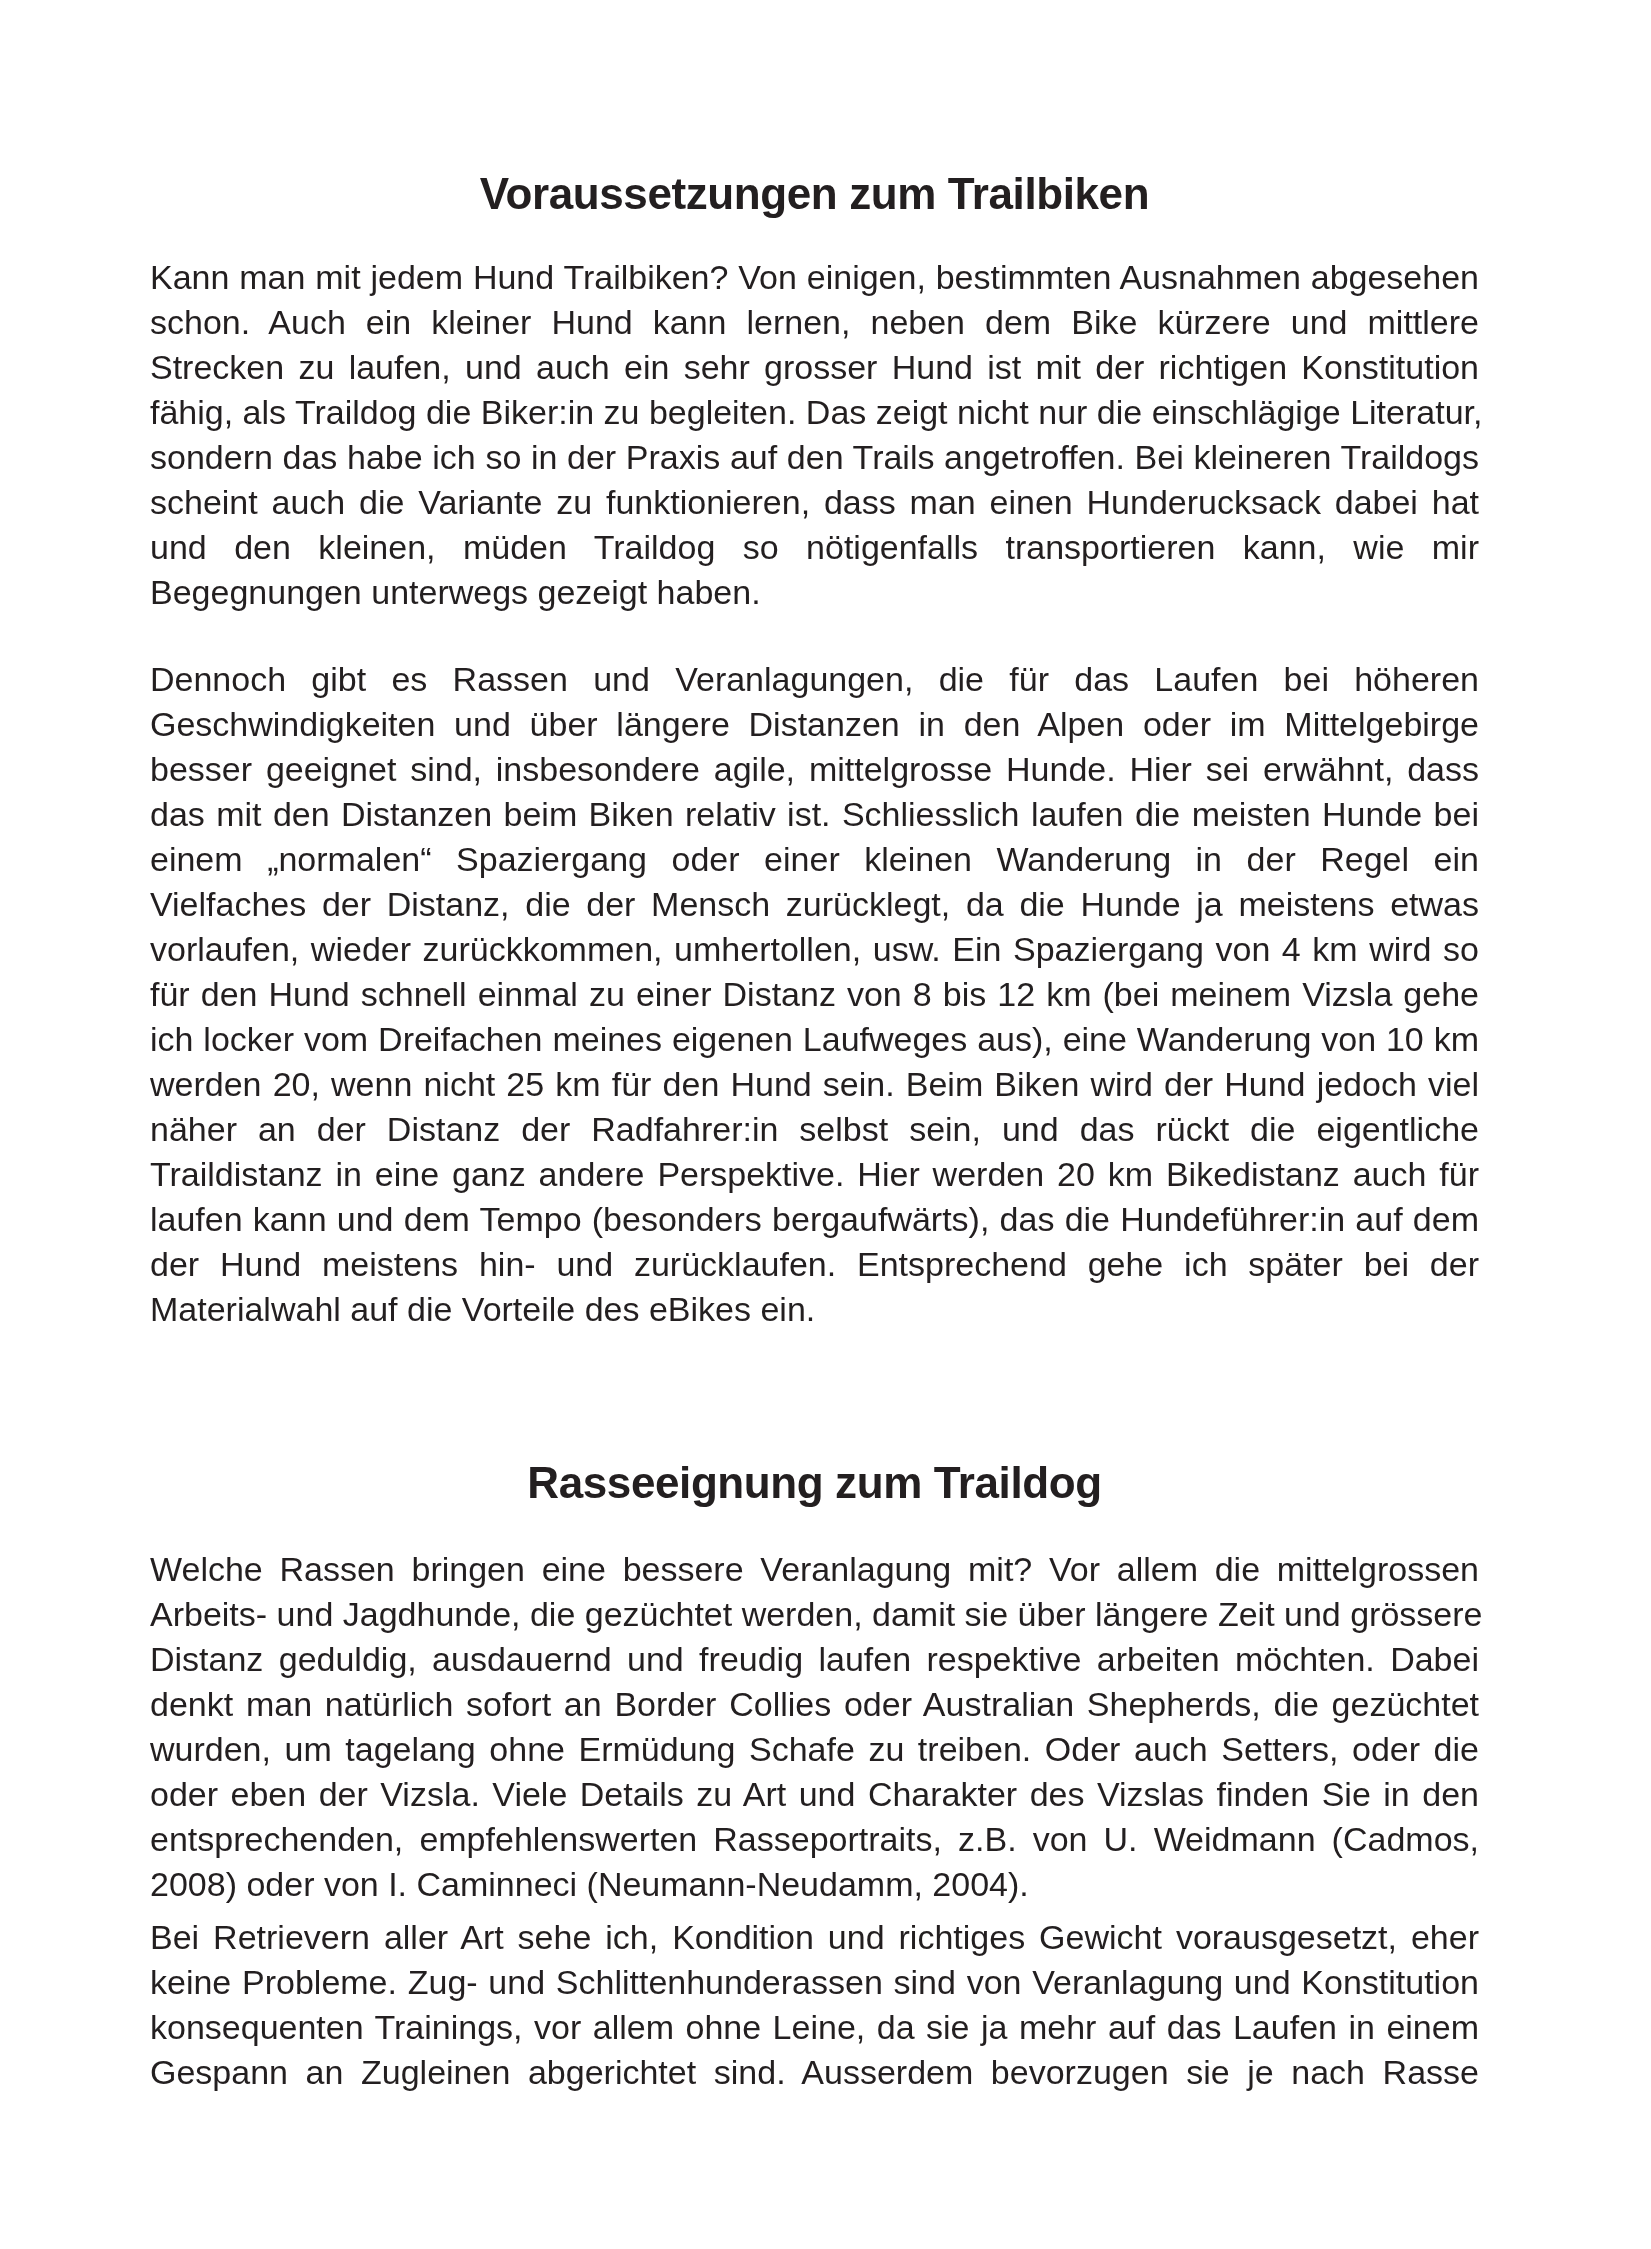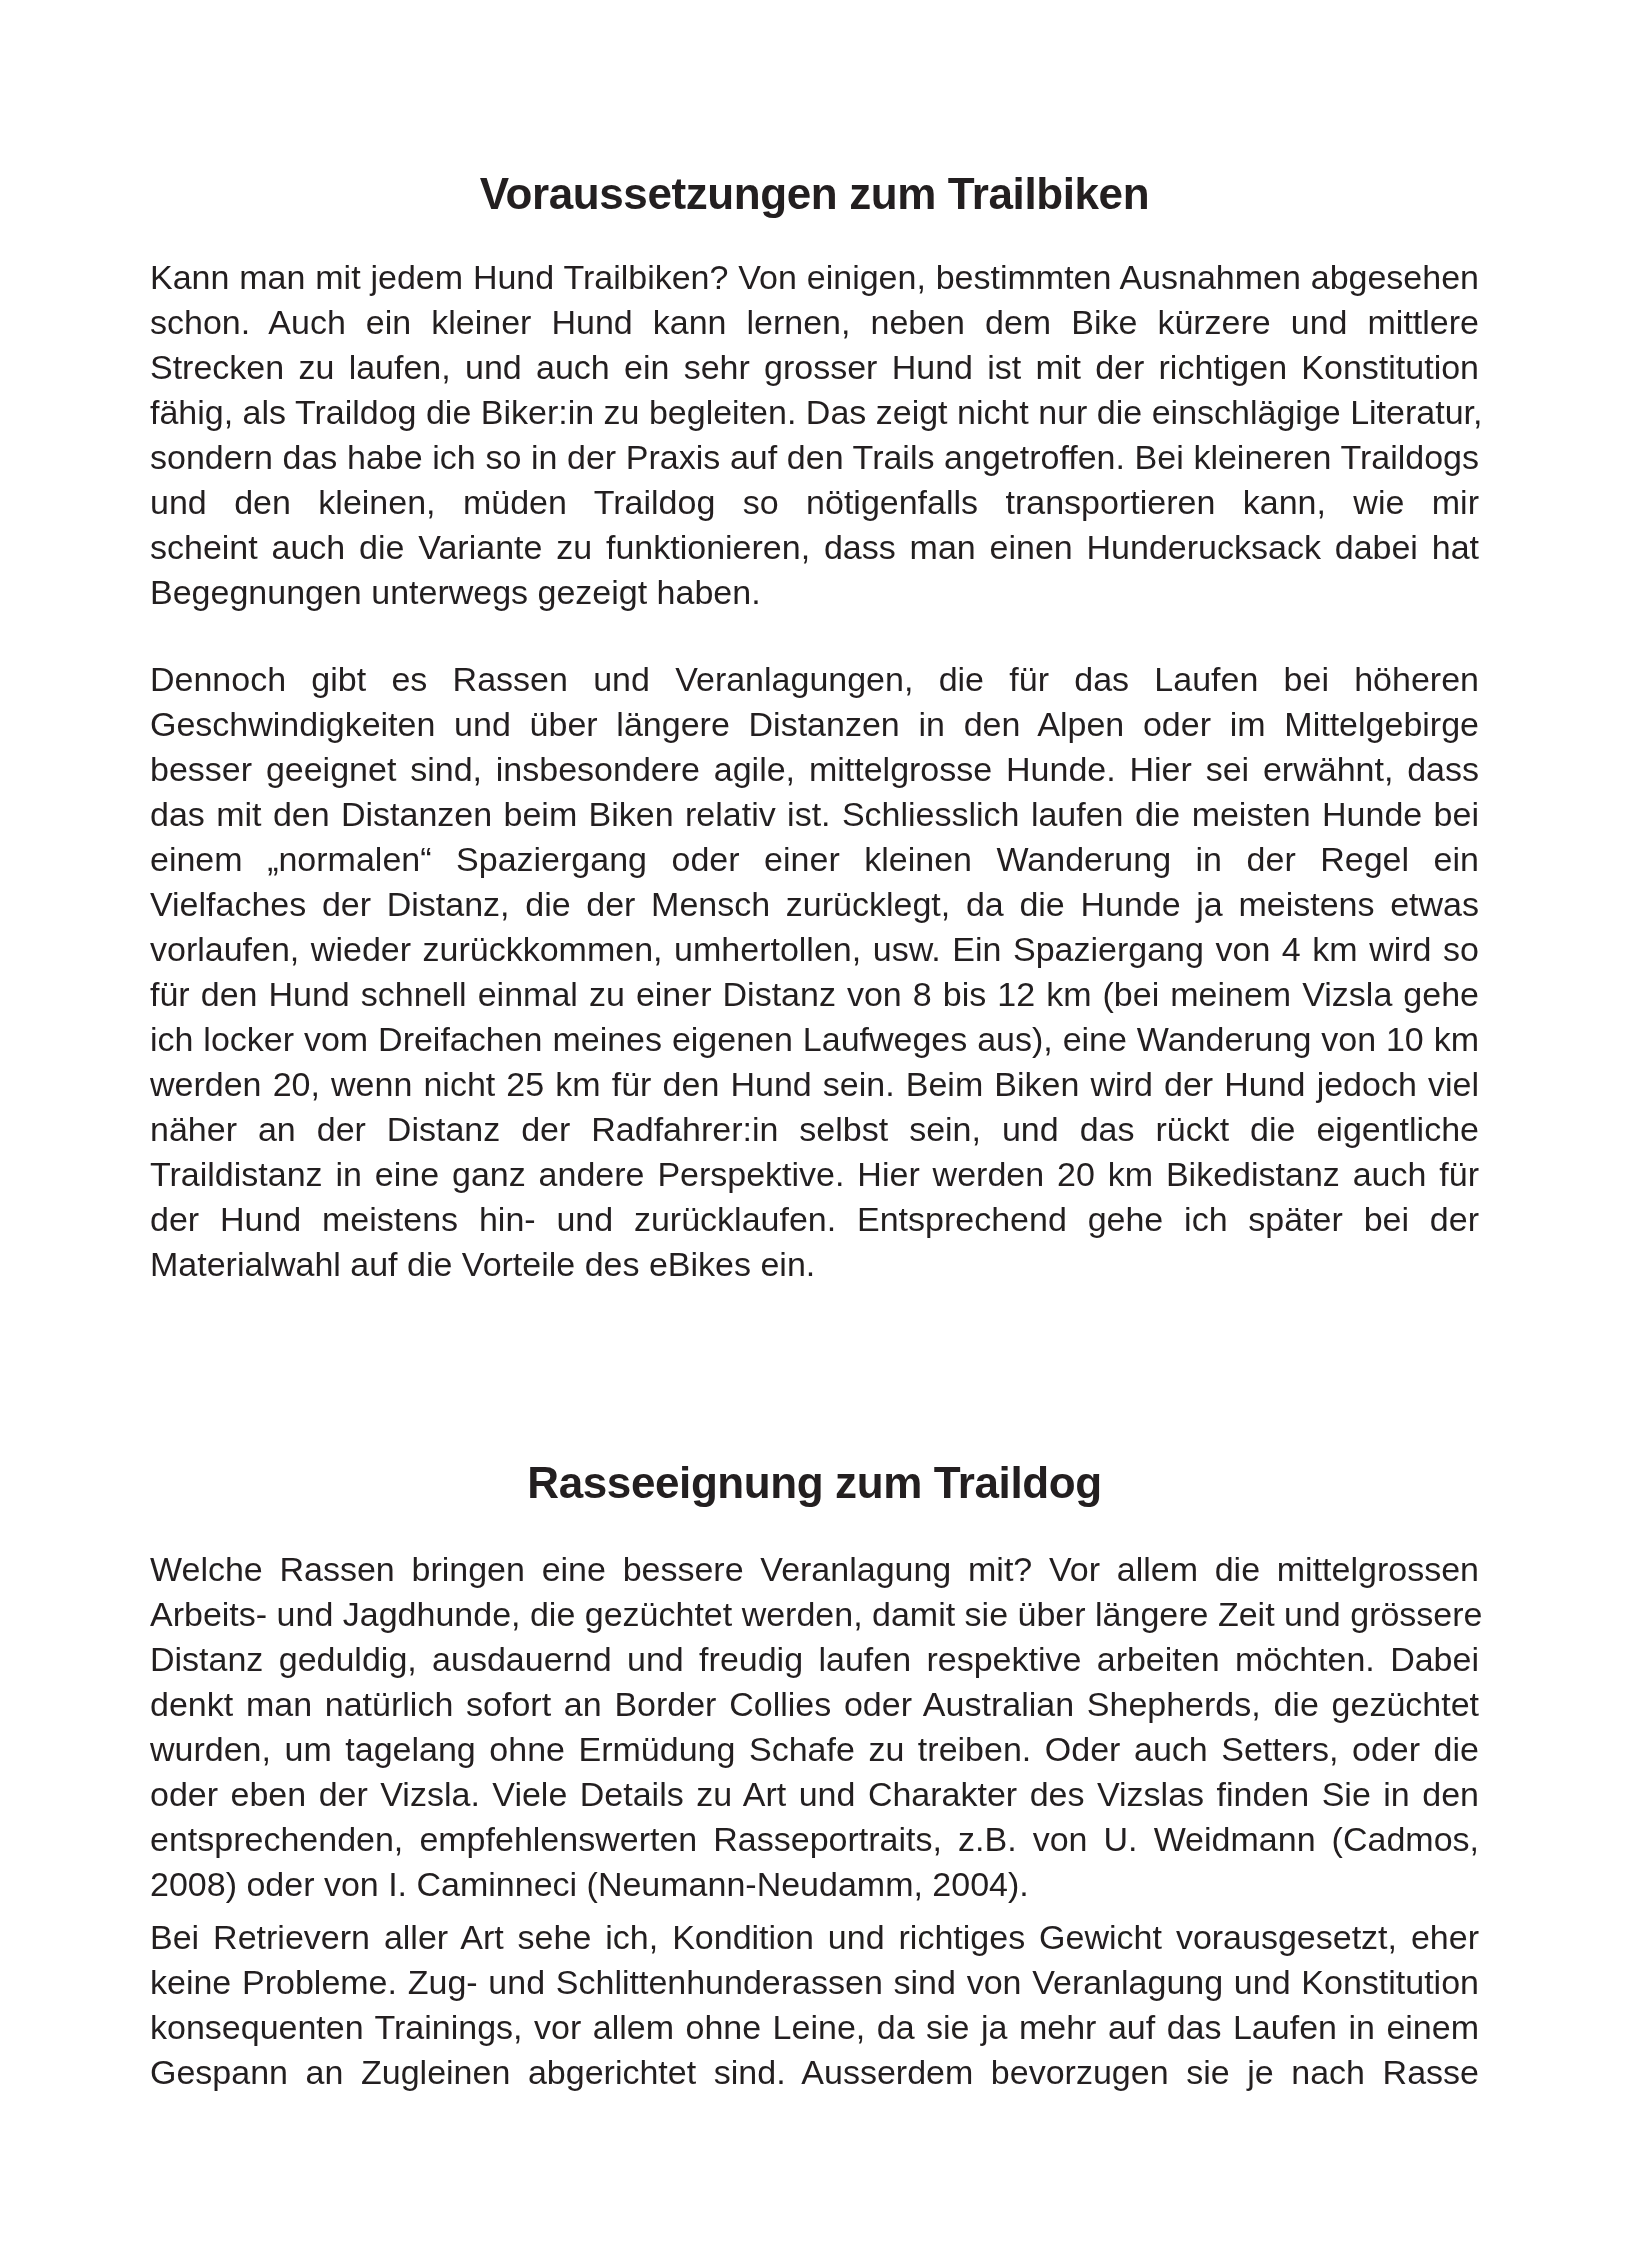--- a/index.html
+++ b/index.html
@@ -51,37 +51,38 @@
 <div class="page">
 
   <h1 id="h1" class="heading">Voraussetzungen zum Trailbiken</h1>
 
   <p id="p1" class="para">
       <span class="line">Kann man mit jedem Hund Trailbiken? Von einigen, bestimmten Ausnahmen abgesehen</span>
       <span class="line">schon. Auch ein kleiner Hund kann lernen, neben dem Bike kürzere und mittlere</span>
       <span class="line">Strecken zu laufen, und auch ein sehr grosser Hund ist mit der richtigen Konstitution</span>
       <span class="line">fähig, als Traildog die Biker:in zu begleiten. Das zeigt nicht nur die einschlägige Literatur,</span>
       <span class="line">sondern das habe ich so in der Praxis auf den Trails angetroffen. Bei kleineren Traildogs</span>
+      <span class="line">scheint auch die Variante zu funktionieren, dass man einen Hunderucksack dabei hat</span>
       <span class="line">und den kleinen, müden Traildog so nötigenfalls transportieren kann, wie mir</span>
-      <span class="line">scheint auch die Variante zu funktionieren, dass man einen Hunderucksack dabei hat</span>
       <span class="line last">Begegnungen unterwegs gezeigt haben.</span>
     </p>
   <p id="p2" class="para">
       <span class="line">Dennoch gibt es Rassen und Veranlagungen, die für das Laufen bei höheren</span>
       <span class="line">Geschwindigkeiten und über längere Distanzen in den Alpen oder im Mittelgebirge</span>
       <span class="line">besser geeignet sind, insbesondere agile, mittelgrosse Hunde. Hier sei erwähnt, dass</span>
       <span class="line">das mit den Distanzen beim Biken relativ ist. Schliesslich laufen die meisten Hunde bei</span>
       <span class="line">einem „normalen“ Spaziergang oder einer kleinen Wanderung in der Regel ein</span>
       <span class="line">Vielfaches der Distanz, die der Mensch zurücklegt, da die Hunde ja meistens etwas</span>
       <span class="line">vorlaufen, wieder zurückkommen, umhertollen, usw. Ein Spaziergang von 4 km wird so</span>
       <span class="line">für den Hund schnell einmal zu einer Distanz von 8 bis 12 km (bei meinem Vizsla gehe</span>
       <span class="line">ich locker vom Dreifachen meines eigenen Laufweges aus), eine Wanderung von 10 km</span>
       <span class="line">werden 20, wenn nicht 25 km für den Hund sein. Beim Biken wird der Hund jedoch viel</span>
       <span class="line">näher an der Distanz der Radfahrer:in selbst sein, und das rückt die eigentliche</span>
       <span class="line">Traildistanz in eine ganz andere Perspektive. Hier werden 20 km Bikedistanz auch für</span>
+      <span class="line">laufen kann und dem Tempo (besonders bergaufwärts), das die Hundeführer:in auf dem</span>
       <span class="line">der Hund meistens hin- und zurücklaufen. Entsprechend gehe ich später bei der</span>
       <span class="line last">Materialwahl auf die Vorteile des eBikes ein.</span>
     </p>
 
   <h2 id="h2" class="heading">Rasseeignung zum Traildog</h2>
 
   <p id="p3" class="para">
       <span class="line">Welche Rassen bringen eine bessere Veranlagung mit? Vor allem die mittelgrossen</span>
       <span class="line">Arbeits- und Jagdhunde, die gezüchtet werden, damit sie über längere Zeit und grössere</span>
       <span class="line">Distanz geduldig, ausdauernd und freudig laufen respektive arbeiten möchten. Dabei</span>

